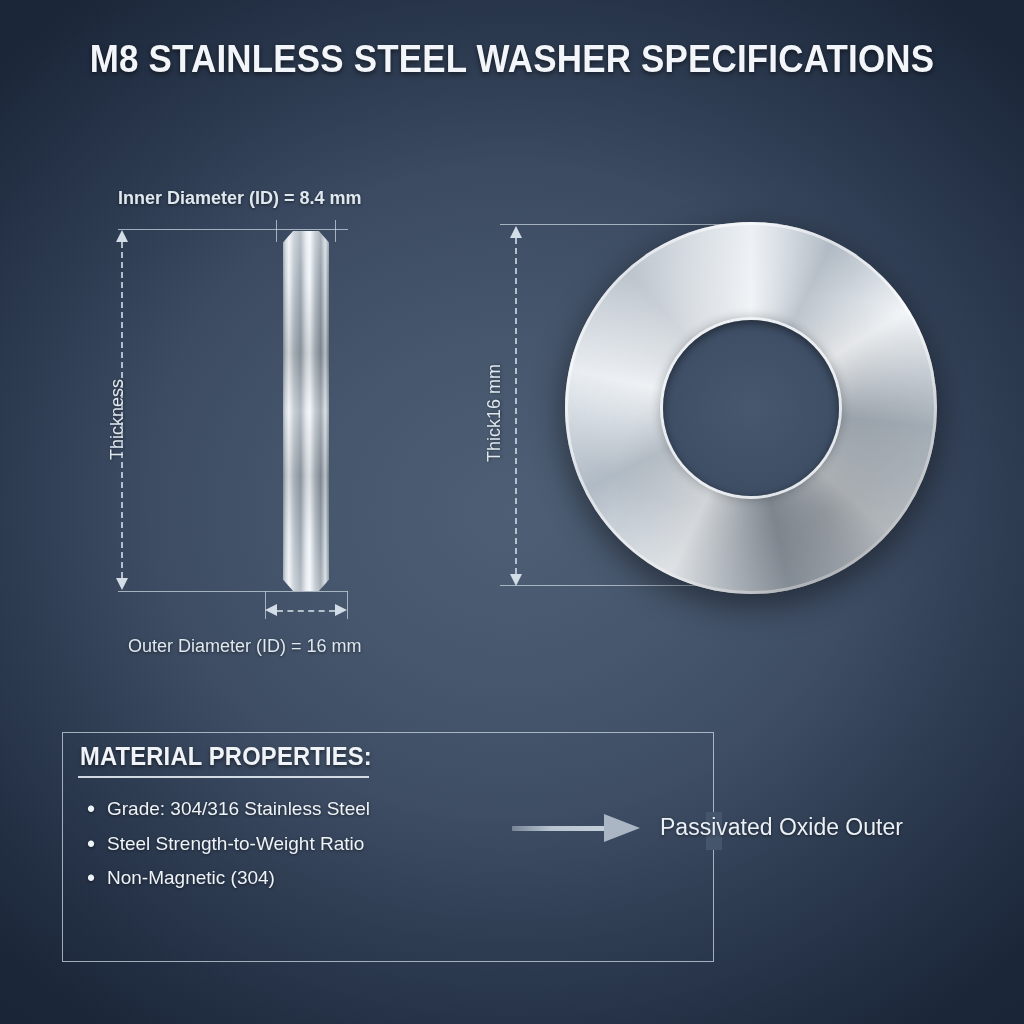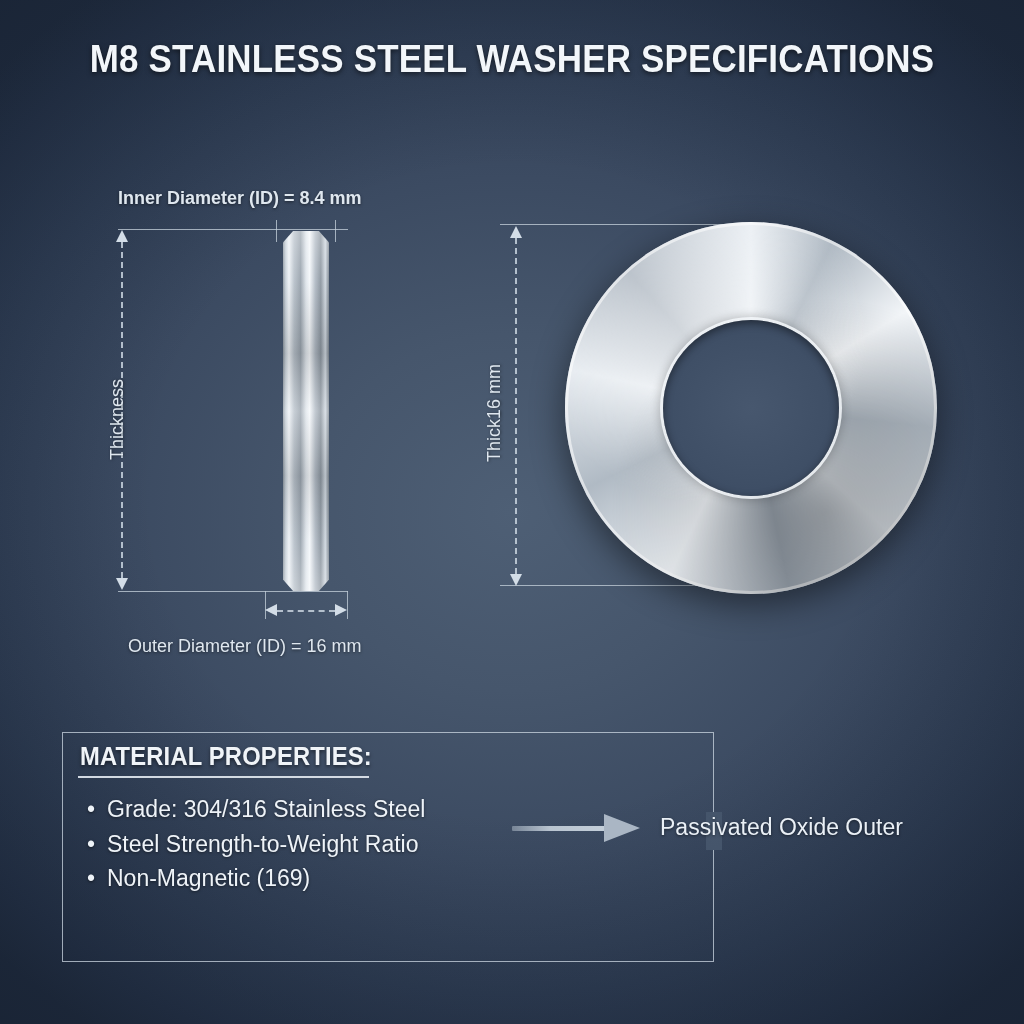--- a/index.html
+++ b/index.html
@@ -148,21 +148,21 @@
     position:absolute; left:78px; top:776px; width:291px; height:2px;
     background:#e4ebf2; opacity:.9;
   }
   #mat-list {
     position:absolute; left:85px; top:792px;
     list-style:none;
   }
   #mat-list li {
     position:relative;
     color:#eef3f8;
-    font-size:23px;
+    font-size:19px;
     line-height:34.5px;
     padding-left:22px;
     text-shadow:0 1px 3px rgba(0,0,0,.5);
     white-space:nowrap;
   }
   #mat-list li::before {
     content:"\2022";
     position:absolute; left:2px; top:0;
     color:#eef3f8;
     font-size:23px;
@@ -242,20 +242,20 @@
 </div>
 
 <div id="mat-box"></div>
 
 <div id="mat-title">MATERIAL PROPERTIES:</div>
 <div id="mat-title-rule"></div>
 
 <ul id="mat-list">
   <li>Grade: 304/316 Stainless Steel</li>
   <li>Steel Strength-to-Weight Ratio</li>
-  <li>Non-Magnetic (169)</li>
+  <li>Non-Magnetic (304)</li>
 </ul>
 
 <div id="box-edge-mask" style="background:radial-gradient(ellipse 120% 100% at 50% 50%, #46566c 0%, #44546a 100%);"></div>
 
 <div id="callout-shaft"></div>
 <div id="callout-head"></div>
 <div id="callout-label">Passivated Oxide Outer</div>
 
 </body></html>

